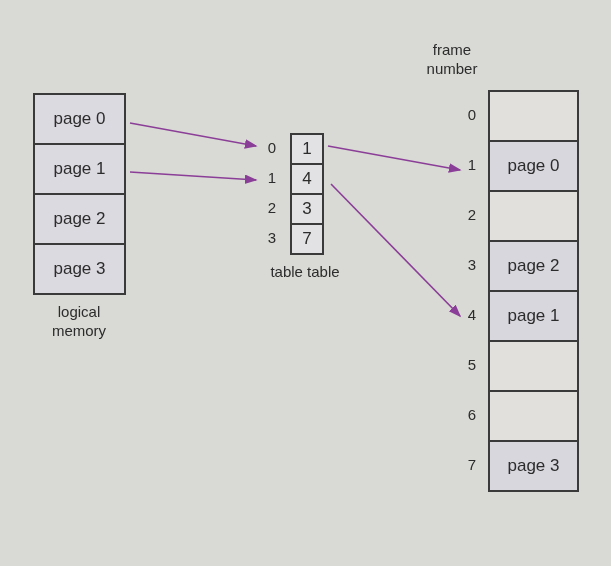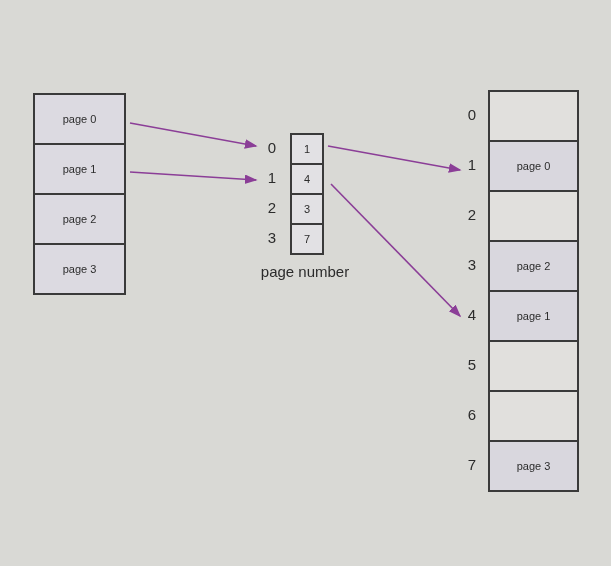--- a/index.html
+++ b/index.html
@@ -29,21 +29,21 @@
     font-size:15px;
     line-height:1.28;
     text-align:center;
     color:var(--text);
   }
   
   .cell{
     box-sizing:border-box;
     border:2px solid var(--border);
     display:flex;align-items:center;justify-content:center;
-    font-size:11px;
+    font-size:17px;
     color:var(--text);
   }
   .cell + .cell{margin-top:-2px;}
   
   .lm-cells{left:33px;top:93px;width:93px;}
   .lm-cells .cell{height:52px;background:var(--logical-cell-fill);}
   .lm-caption{left:46px;top:302px;width:66px;}
   
   .pt-indices{left:248px;top:133px;width:28px;}
   .pt-indices div{height:30px;line-height:30px;text-align:right;font-size:15px;}
@@ -76,35 +76,37 @@
       <line x1="328" y1="146" x2="460" y2="170" stroke="#8b3e97" stroke-width="1.6" marker-end="url(#arrowhead)"></line>
       <line x1="331" y1="184" x2="460" y2="316" stroke="#8b3e97" stroke-width="1.6" marker-end="url(#arrowhead)"></line>
     </svg>
 
   <div class="abs lm-cells">
     <div class="cell">page 0</div>
     <div class="cell">page 1</div>
     <div class="cell">page 2</div>
     <div class="cell">page 3</div>
   </div>
+  <div class="abs caption lm-caption">logical memory</div>
 
   <div class="abs pt-indices">
     <div>0</div>
     <div>1</div>
     <div>2</div>
     <div>3</div>
   </div>
   <div class="abs pt-cells">
     <div class="cell">1</div>
     <div class="cell">4</div>
     <div class="cell">3</div>
     <div class="cell">7</div>
   </div>
-  <div class="abs caption pt-caption">page number</div>
+  <div class="abs caption pt-caption">table table</div>
 
+  <div class="abs caption fn-caption">frame number</div>
   <div class="abs pm-frames">
     <div>0</div>
     <div>1</div>
     <div>2</div>
     <div>3</div>
     <div>4</div>
     <div>5</div>
     <div>6</div>
     <div>7</div>
   </div>

